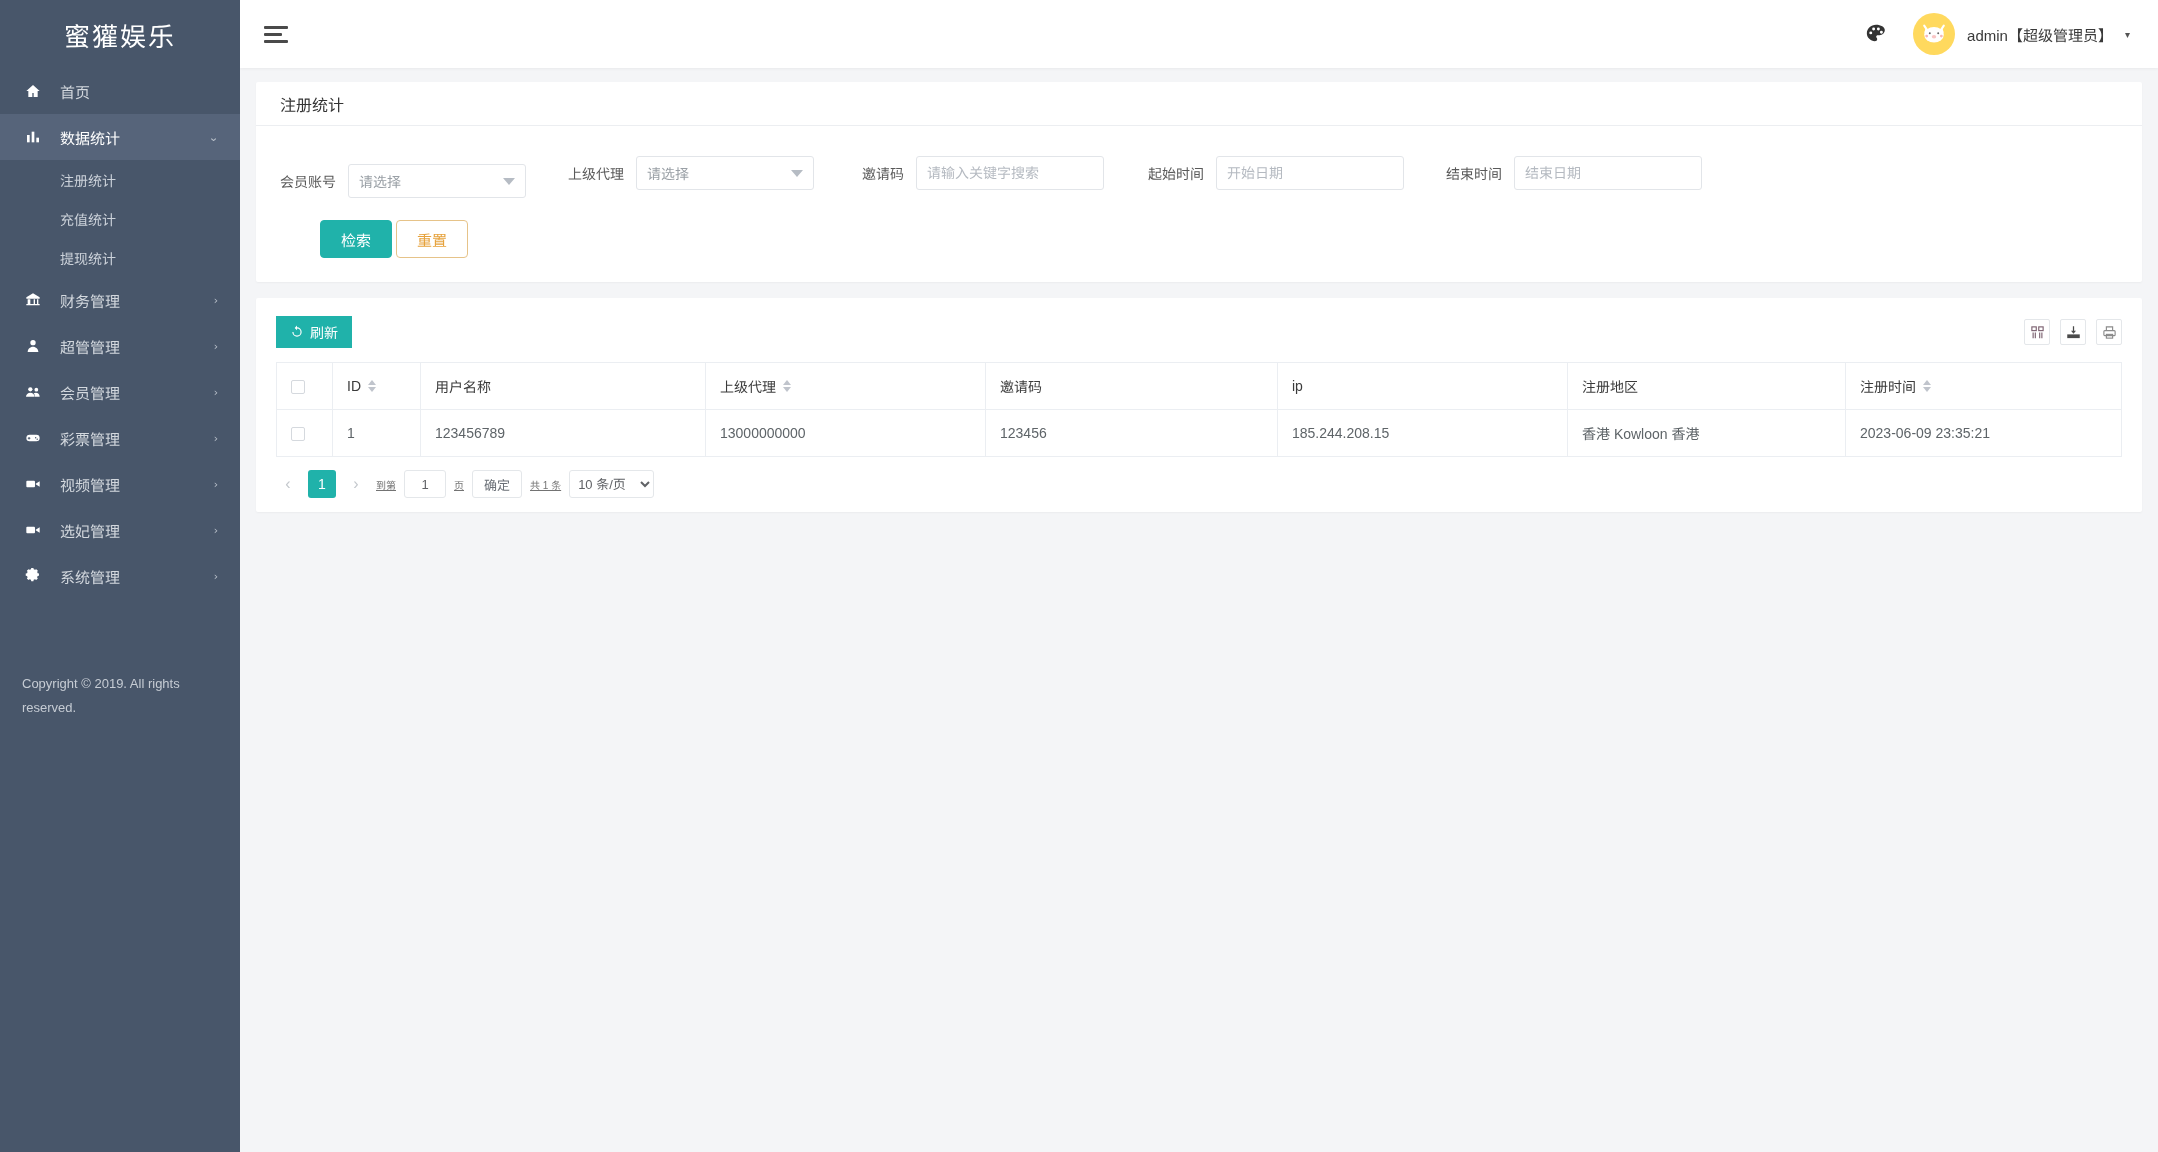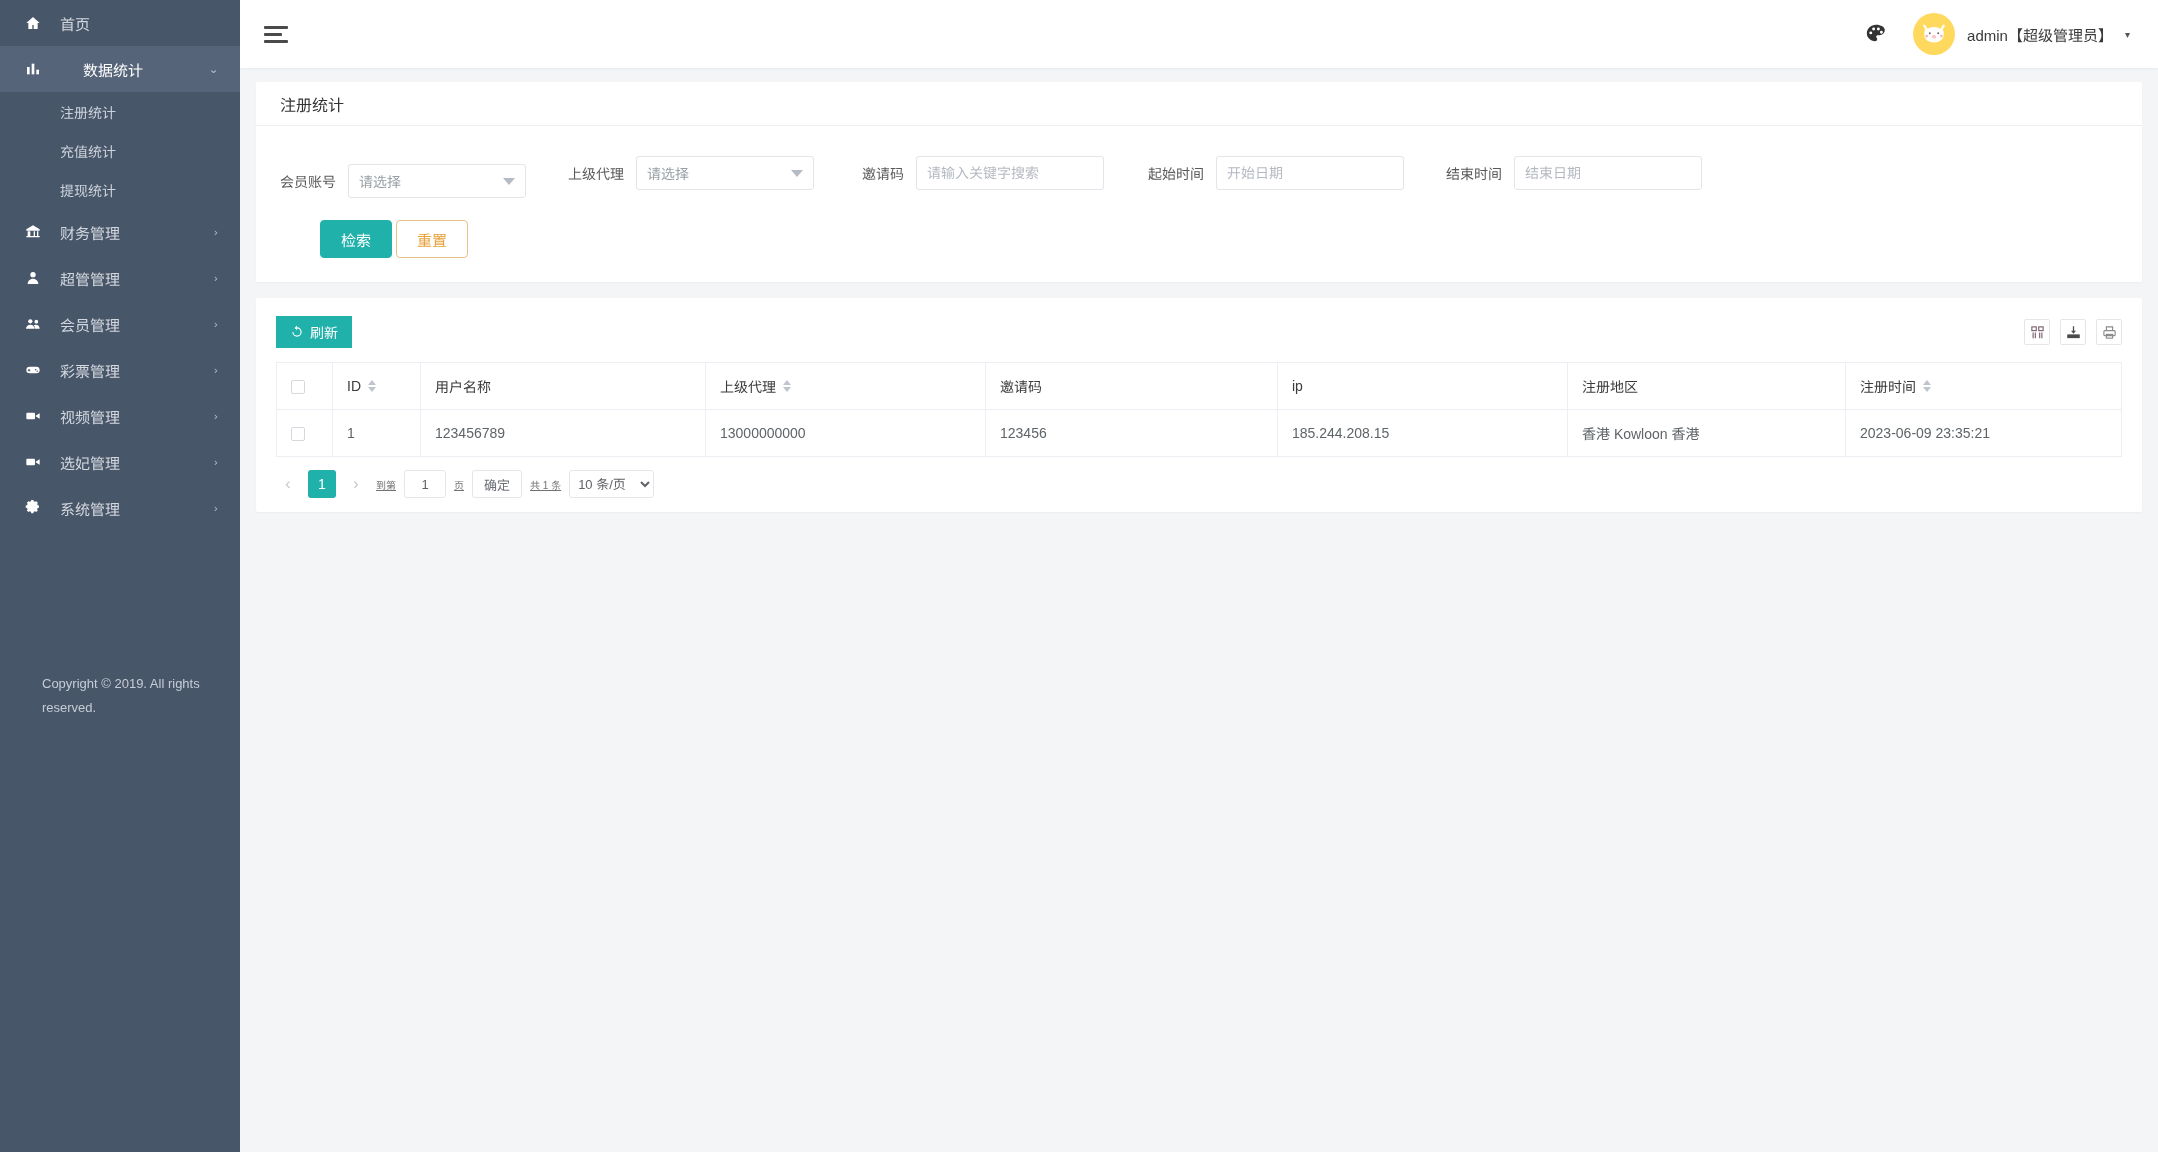--- a/index.html
+++ b/index.html
@@ -23,42 +23,42 @@
     height: 68px; display: flex; align-items: center; justify-content: center;
     color: #ffffff; font-size: 26px; letter-spacing: 2px; font-weight: 400;
   }
   .nav { flex: 0 0 auto; }
   .nav-item {
     display: flex; align-items: center;
     height: 46px; padding: 0 22px;
     color: #d3d8de; font-size: 15px; cursor: pointer;
     position: relative;
   }
-  .nav-item.active { background: #56647a; color: #fff; gap: 23px; }
+  .nav-item.active { background: #56647a; color: #fff; }
   .nav-icon {
     width: 22px; height: 20px; margin-right: 16px;
     display: inline-flex; align-items: center; justify-content: center;
     color: #ffffff; flex: 0 0 22px;
   }
   .nav-icon svg { width: 16px; height: 16px; fill: currentColor; }
   .nav-label { flex: 1; white-space: nowrap; }
   .nav-caret {
     font-size: 10px; color: #b9c0ca; transform: scaleX(1.1);
     font-family: "DejaVu Sans", sans-serif;
   }
   .nav-caret.down { font-size: 11px; }
   .subnav { background: #48566a; }
   .subnav-item {
     height: 39px; display: flex; align-items: center;
     padding-left: 60px; color: #ccd2da; font-size: 14px; cursor: pointer;
   }
   .copyright {
     position: absolute; top: 672px; left: 0; right: 0;
     padding: 0 22px;
-    color: #c6ccd4; font-size: 13px; line-height: 24px; margin-left: 20px;
+    color: #c6ccd4; font-size: 13px; line-height: 24px;
   }
 
   
   .main {
     flex: 1; height: 996px; display: flex; flex-direction: column;
     background: #f4f5f7; overflow: hidden;
   }
   .topbar {
     height: 68px; background: #ffffff;
     display: flex; align-items: center; justify-content: space-between;
@@ -210,20 +210,21 @@
     font-size: 13px; color: #606266; padding: 0 4px; outline: none;
     background: #fff; font-family: "Liberation Sans", sans-serif; cursor: pointer;
   }
 </style>
 </head>
 <body>
 
 <div class="app">
 
   <aside class="sidebar">
+    <div class="brand">蜜獾娱乐</div>
 
     <nav class="nav">
 
       <div class="nav-item">
         <span class="nav-icon">
           <svg viewBox="0 0 24 24">
               <path d="M12 3 2 12h3v9h6v-6h2v6h6v-9h3z"></path>
             </svg>
         </span>
         <span class="nav-label">首页</span>

